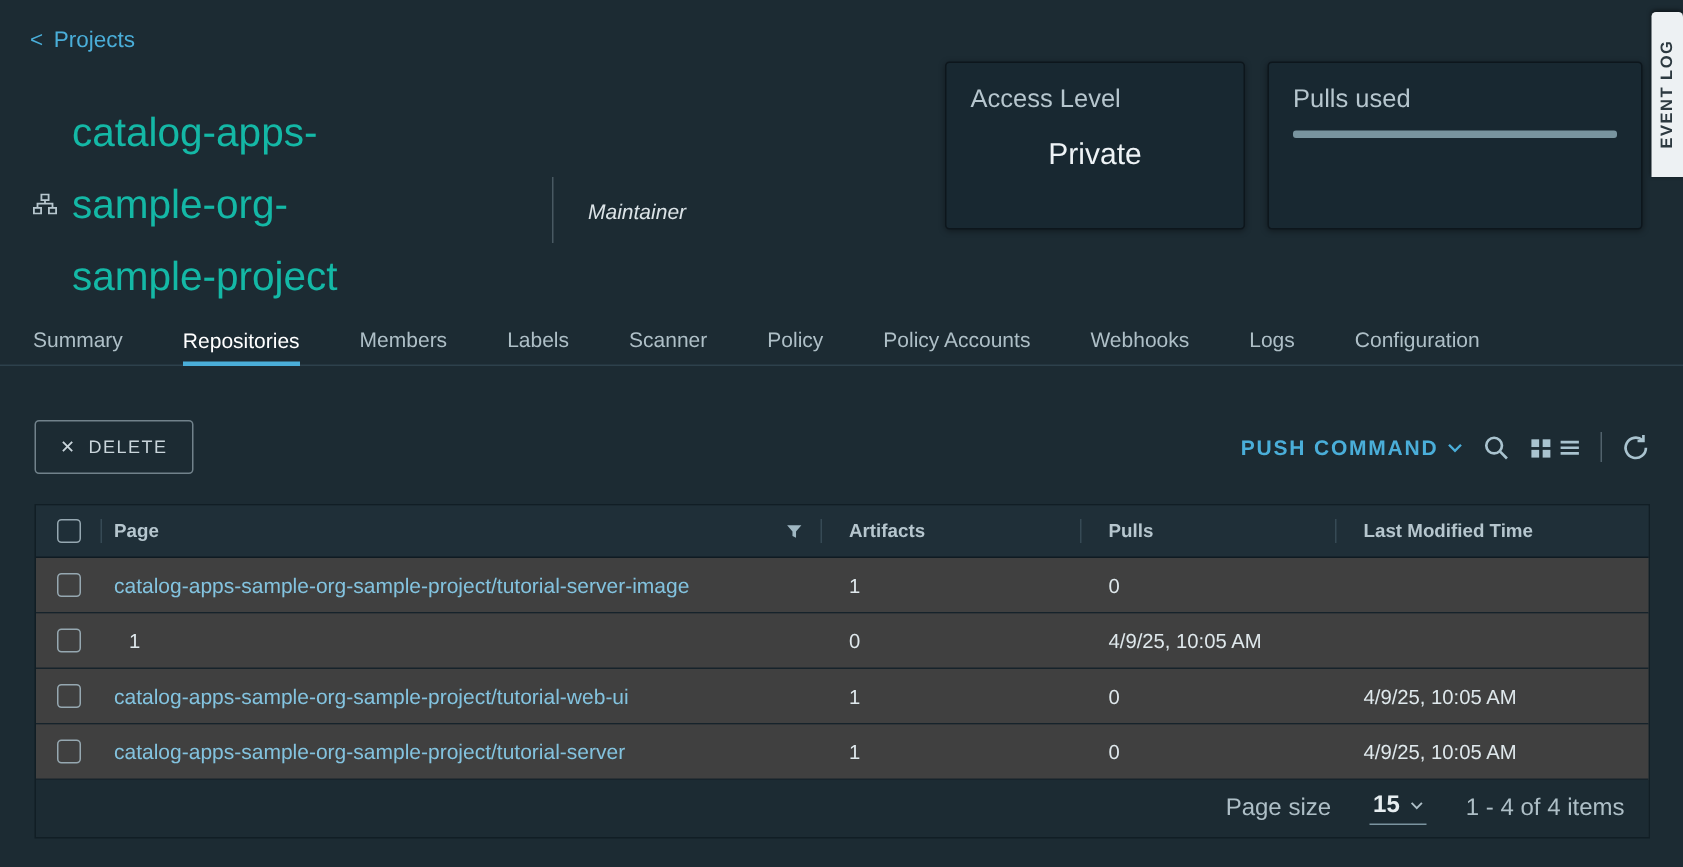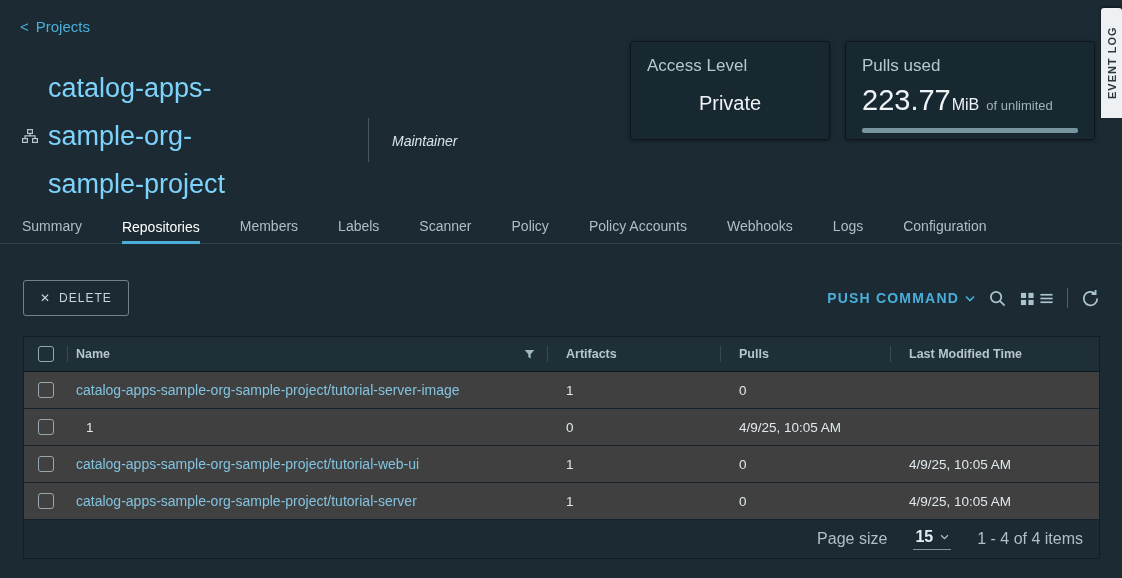--- a/index.html
+++ b/index.html
@@ -14,26 +14,26 @@
   body{font-family:"Liberation Sans","DejaVu Sans",sans-serif;}
   .page{position:relative;width:1122px;height:578px;background:var(--bg);overflow:hidden;color:var(--text-bright);}
 
   
   .breadcrumb{position:absolute;left:20px;top:18px;font-size:15px;display:flex;align-items:center;gap:7px;cursor:pointer;}
   .breadcrumb .chev{color:var(--accent);font-size:15px;}
   .breadcrumb .bc-label{color:var(--accent);}
 
   
   .proj-icon{position:absolute;left:22px;top:129px;}
-  .page-title{position:absolute;left:48px;top:64px;width:225px;font-size:27px;line-height:48px;font-weight:300;color:#7dd3fc;overflow-wrap:break-word;}
+  .page-title{position:absolute;left:48px;top:64px;width:225px;font-size:27px;line-height:48px;font-weight:300;color:#14b8a6;overflow-wrap:break-word;}
   .role-divider{position:absolute;left:368px;top:118px;width:1px;height:44px;background:#485962;}
   .role-label{position:absolute;left:392px;top:133px;font-size:14px;font-style:italic;color:#dbe3e7;}
 
   
-  .card{position:absolute;top:41px;height:99px;background:#182831;border:1px solid #0d161c;border-radius:3px;box-shadow:0 1px 4px rgba(0,0,0,.4);padding:14px 16px;}
+  .card{position:absolute;top:41px;height:112px;background:#182831;border:1px solid #0d161c;border-radius:3px;box-shadow:0 1px 4px rgba(0,0,0,.4);padding:14px 16px;}
   .card-title{font-size:17px;color:#b6c6ce;font-weight:400;}
   .card-access{left:630px;width:200px;}
   .access-value{margin-top:16px;text-align:center;font-size:20px;color:var(--text-bright);}
   .card-quota{left:845px;width:250px;}
   .quota-line{margin-top:8px;display:flex;align-items:baseline;}
   .quota-value{font-size:29px;color:var(--text-bright);}
   .quota-unit{font-size:16px;color:var(--text-bright);margin-left:1px;}
   .quota-suffix{font-size:13px;color:#9fb1ba;margin-left:7px;}
   .quota-bar{margin-top:11px;height:5px;border-radius:2px;background:#78949f;}
 
@@ -96,25 +96,20 @@
   <div class="role-divider"></div>
   <div class="role-label">Maintainer</div>
 
   <div class="card card-access">
     <div class="card-title">Access Level</div>
     <div class="access-value">Private</div>
   </div>
 
   <div class="card card-quota">
     <div class="card-title">Pulls used</div>
-    <div class="quota-line">
-      <span class="quota-value">223.77</span>
-      <span class="quota-unit">MiB</span>
-      <span class="quota-suffix">of unlimited</span>
-    </div>
     <div class="quota-bar"></div>
   </div>
 
   <div class="event-log">
     <span>EVENT LOG</span>
   </div>
 
   <nav class="tabs">
     <span class="tab">Summary</span>
     <span class="tab active">Repositories</span>
@@ -172,21 +167,21 @@
     </span>
   </div>
 
   <div class="datagrid">
 
     <div class="tgrid thead">
       <div class="cell checkcell th th-sep">
           <span class="checkbox"></span>
         </div>
       <div class="cell namecell th th-sep">
-        <span>Name</span>
+        <span>Page</span>
         <span class="funnel">
           <svg width="11" height="11" viewBox="0 0 12 12" fill="#9fb7c2">
               <path d="M0.8 1.2h10.4L7.3 5.8v4.6L4.7 9V5.8z"></path>
             </svg>
         </span>
       </div>
       <div class="cell th th-sep">Artifacts</div>
       <div class="cell th th-sep">Pulls</div>
       <div class="cell th">Last Modified Time</div>
     </div>

